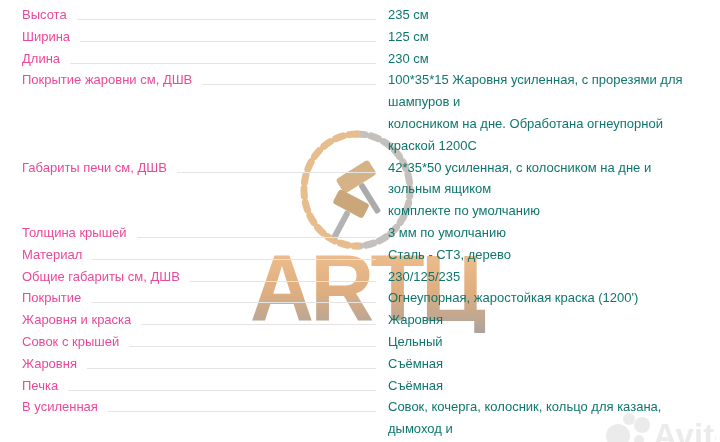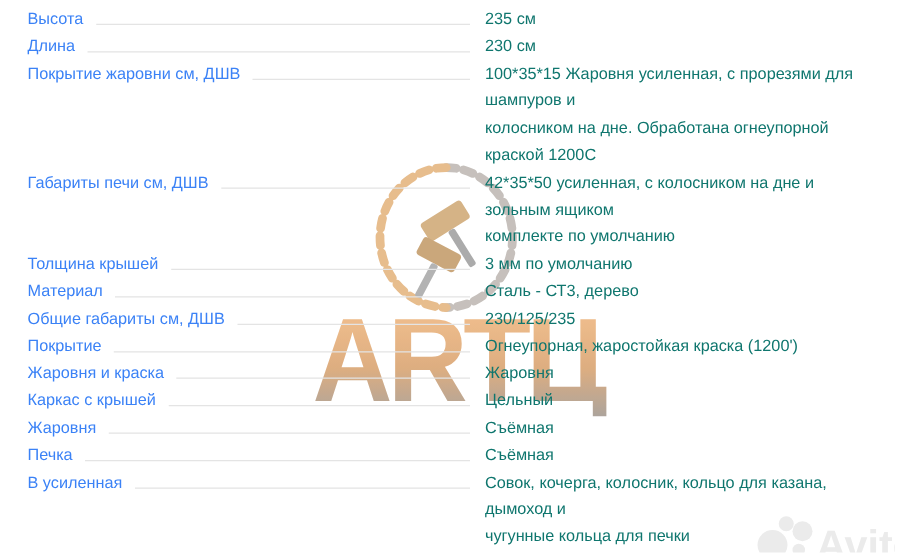--- a/index.html
+++ b/index.html
@@ -17,21 +17,21 @@
   .wm-word{position:absolute;left:250px;top:219px;}
   .avito{position:absolute;left:604px;top:391px;}
   
   .spec-table{
     position:relative;z-index:1;
     padding:4px 20px 0 22px;
     font-size:13px;
     line-height:21.8px;
   }
   .row{display:flex;align-items:flex-start;}
-  .label{flex:0 0 auto;white-space:nowrap;color:#3b82f6;}
+  .label{flex:0 0 auto;white-space:nowrap;color:#ec4899;}
   .leader{
     flex:1 1 auto;
     height:15px;
     margin:0 12px 0 10px;
     border-bottom:1px solid #e4e4e4;
   }
   .value{
     flex:0 0 312px;
     width:312px;
     white-space:pre-line;
@@ -78,20 +78,25 @@
   </svg>
 </div>
 
 <div class="spec-table" id="spec-table">
   <div class="row">
     <span class="label">Высота</span>
     <span class="leader"></span>
     <span class="value">235 см</span>
   </div>
 
+  <div class="row">
+    <span class="label">Ширина</span>
+    <span class="leader"></span>
+    <span class="value">125 см</span>
+  </div>
 
   <div class="row">
     <span class="label">Длина</span>
     <span class="leader"></span>
     <span class="value">230 см</span>
   </div>
 
   <div class="row">
     <span class="label">Покрытие жаровни см, ДШВ</span>
     <span class="leader"></span>
@@ -130,21 +135,21 @@
     <span class="value">Огнеупорная, жаростойкая краска (1200')</span>
   </div>
 
   <div class="row">
     <span class="label">Жаровня и краска</span>
     <span class="leader"></span>
     <span class="value">Жаровня</span>
   </div>
 
   <div class="row">
-    <span class="label">Каркас с крышей</span>
+    <span class="label">Совок с крышей</span>
     <span class="leader"></span>
     <span class="value">Цельный</span>
   </div>
 
   <div class="row">
     <span class="label">Жаровня</span>
     <span class="leader"></span>
     <span class="value">Съёмная</span>
   </div>
 

